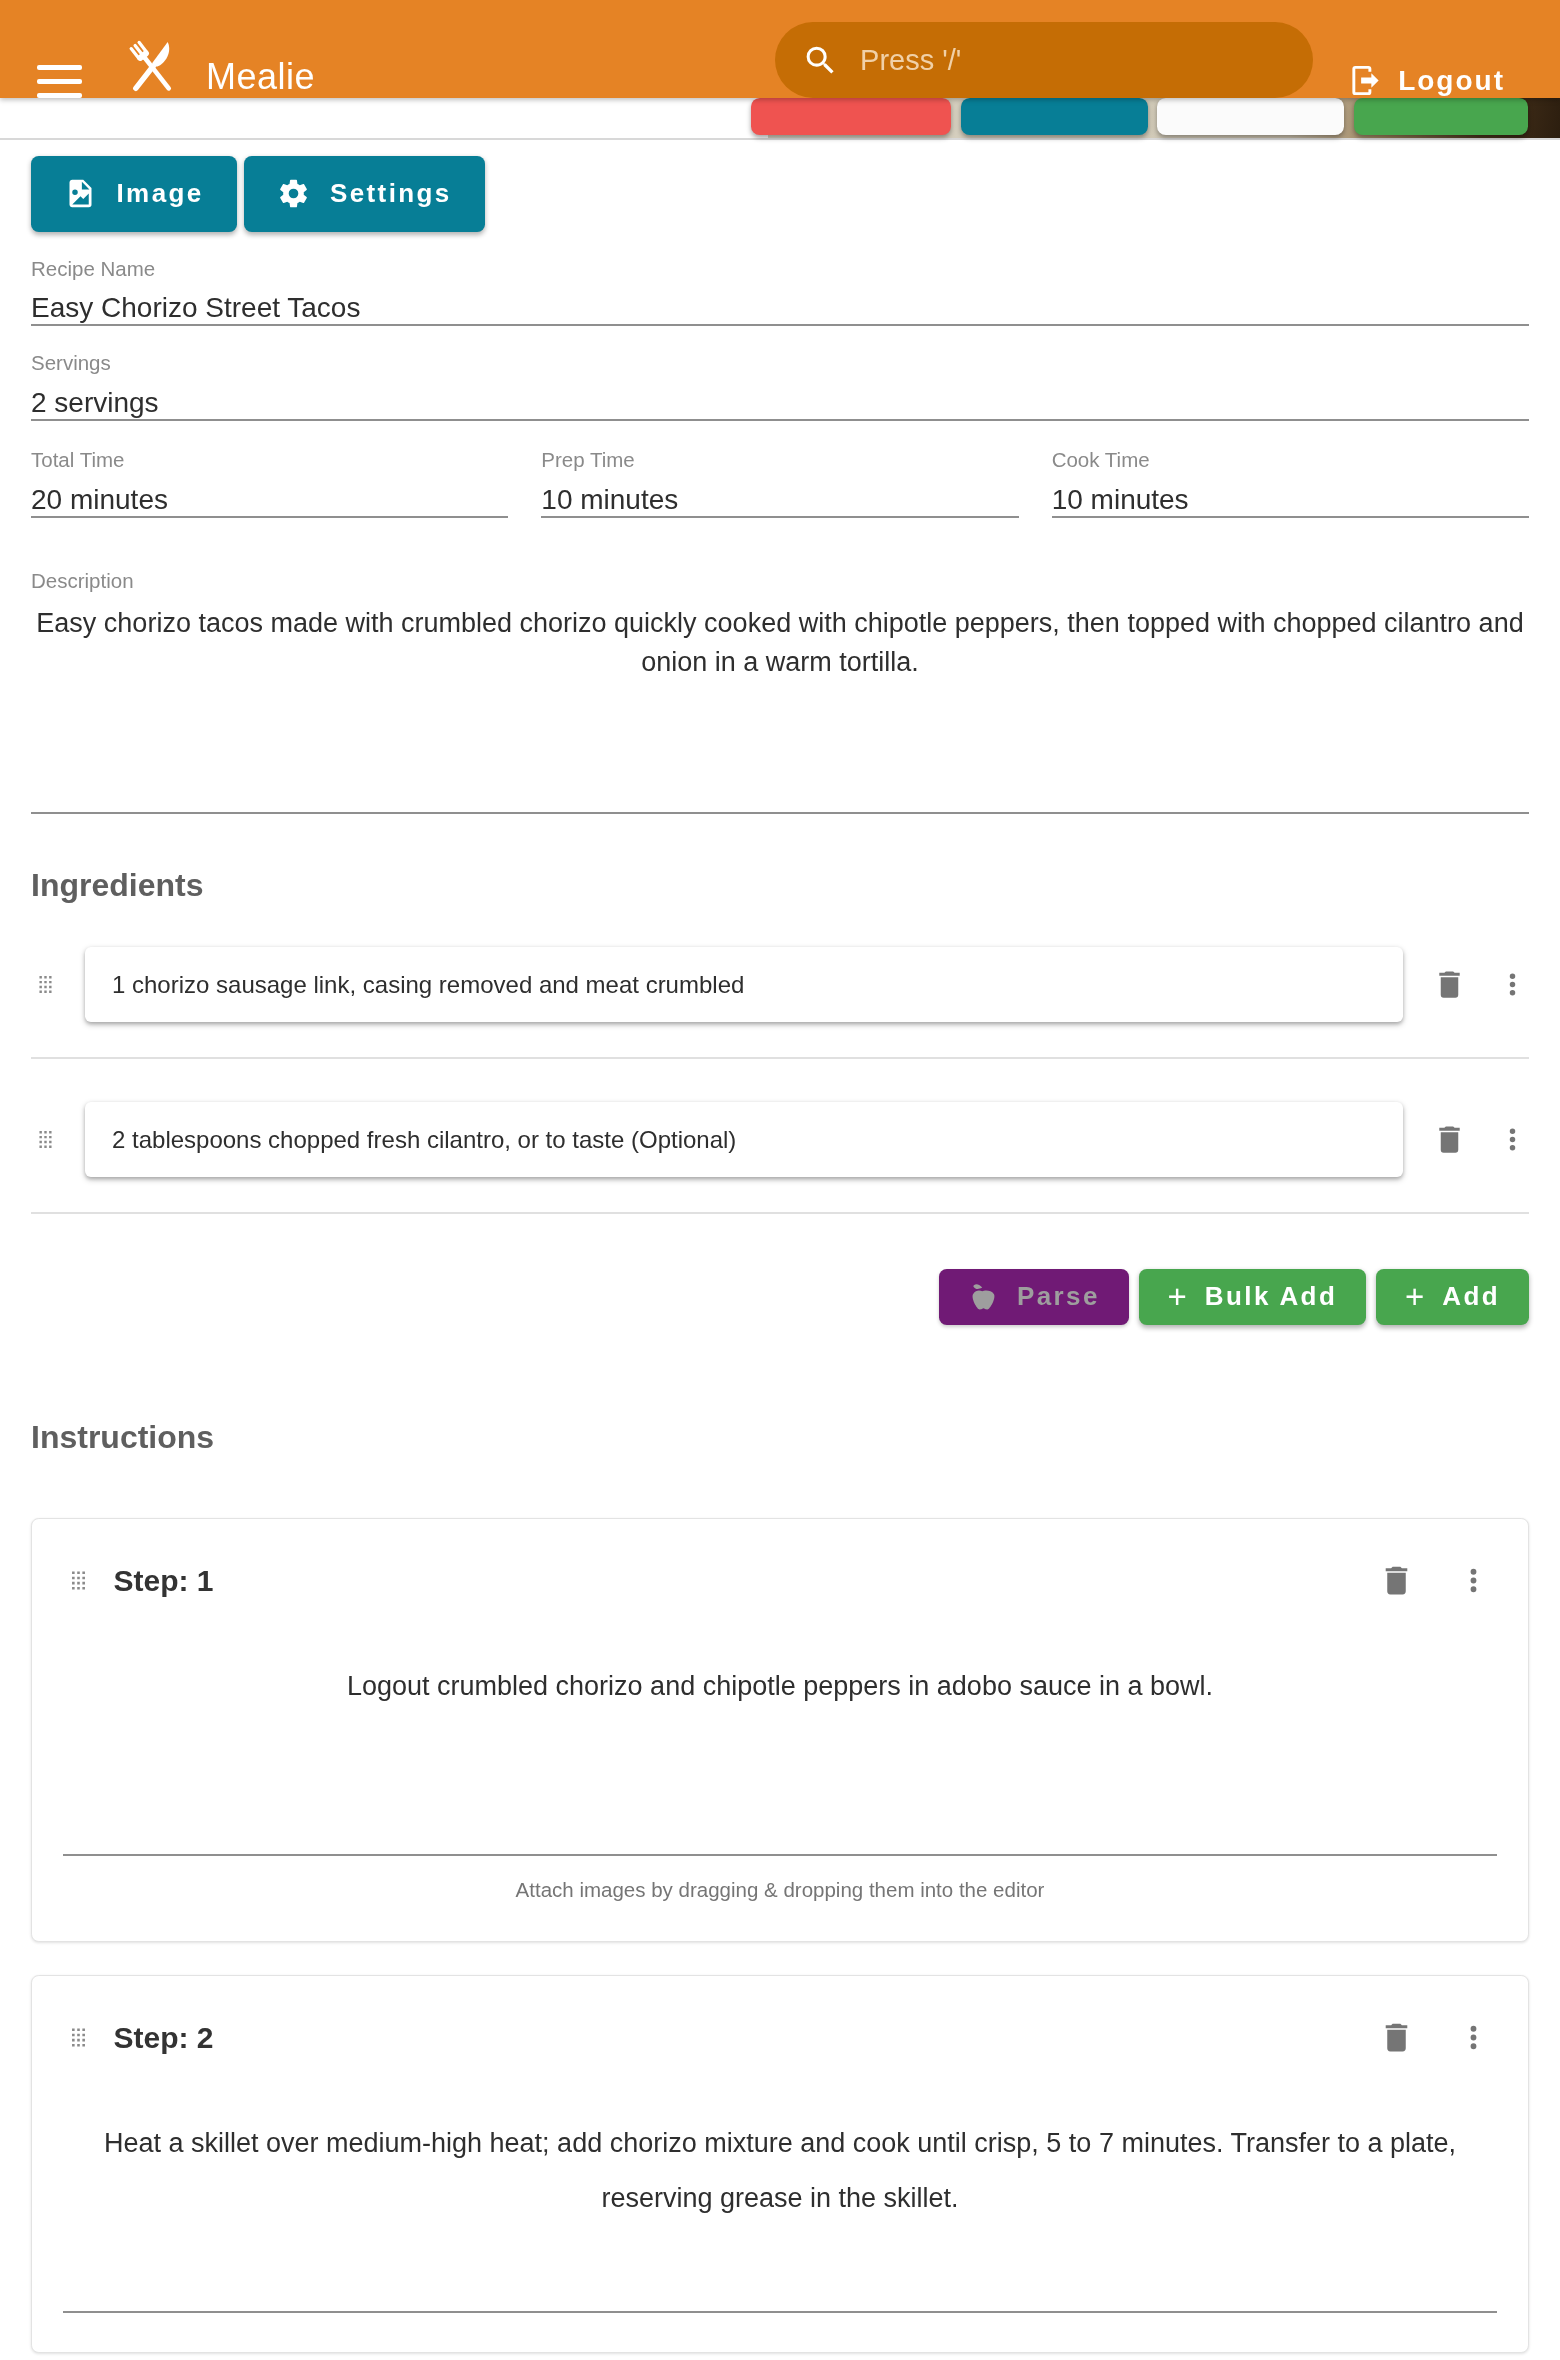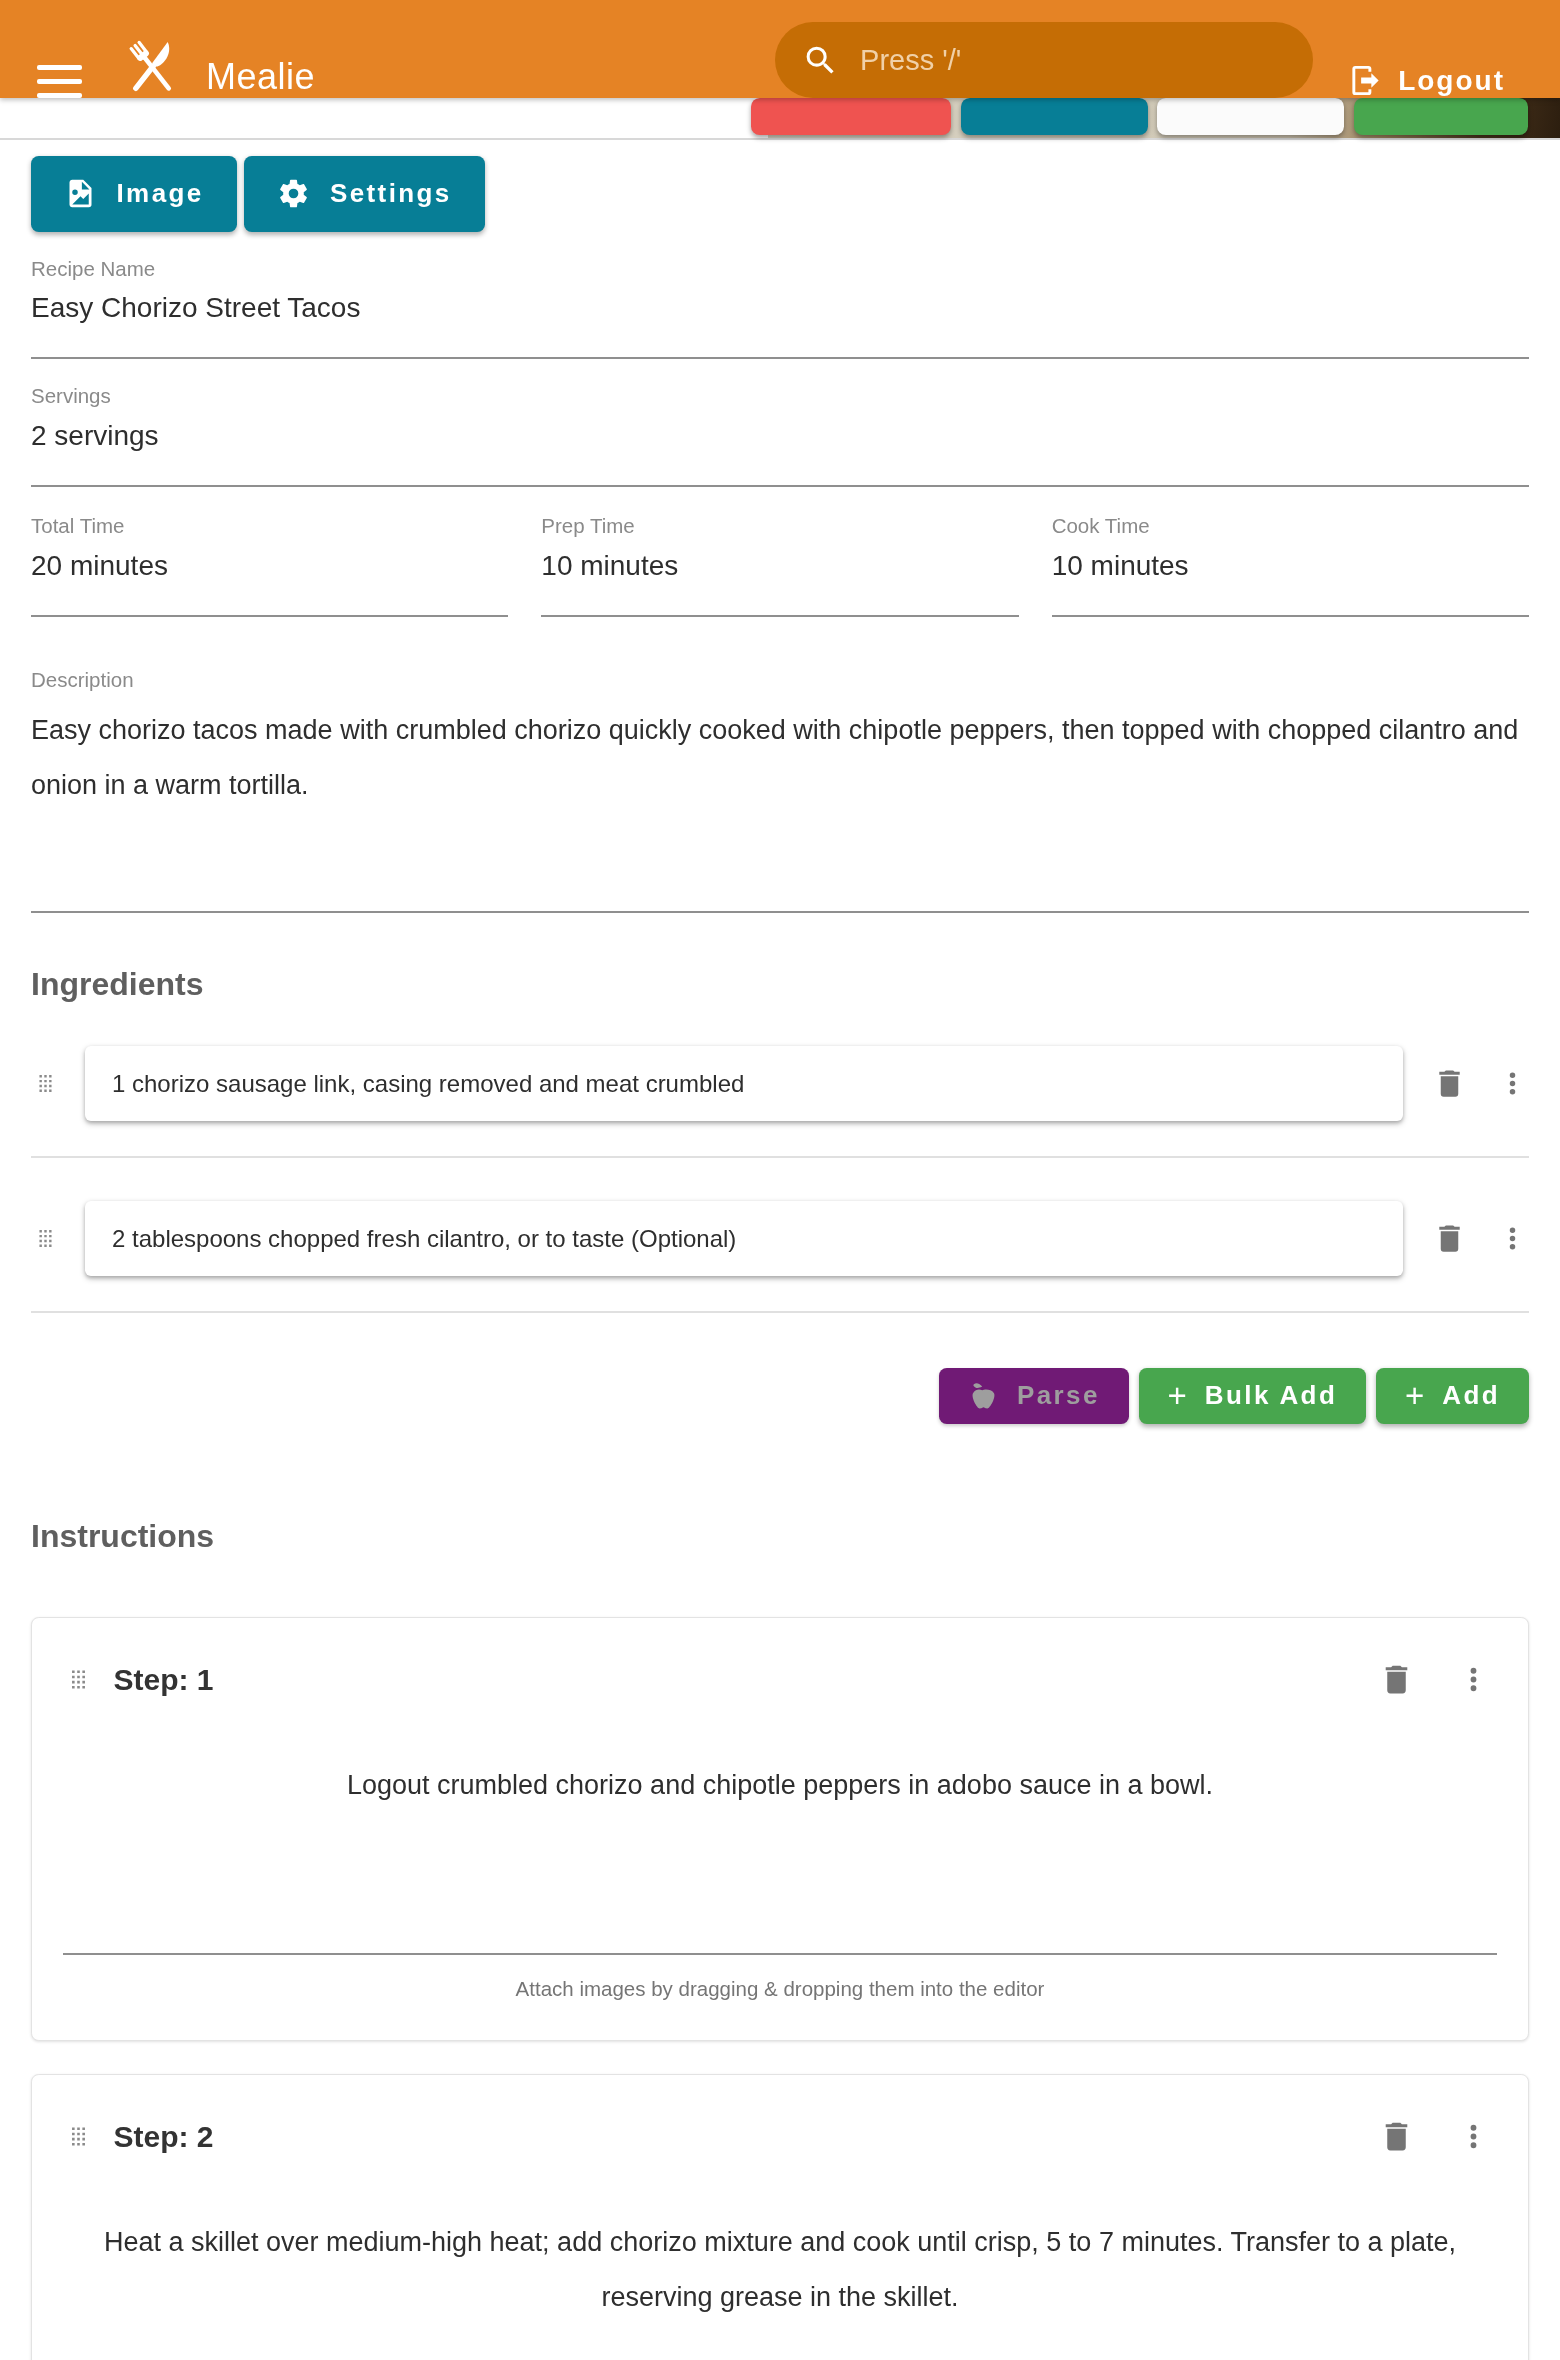--- a/index.html
+++ b/index.html
@@ -39,26 +39,26 @@
   .content { padding:7.8px 31px 0 31px; }
 
   .top-actions { display:flex; gap:7.8px; margin-top:7.8px; }
   .btn { display:inline-flex; align-items:center; justify-content:center; border:none; cursor:pointer;
          font-family:inherit; font-weight:700; letter-spacing:2.4px; border-radius:7.8px;
          box-shadow:0 2.9px 4.9px rgba(0,0,0,.3); }
   .btn.teal { background:#077E96; color:#fff; height:76px; font-size:26px; padding:0 33px; gap:19.5px; }
 
   .field { margin-top:25px; }
   .field .f-label { font-size:20.5px; color:#8a8a8a; }
-  .field .f-value { font-size:28px; color:#2e2e2e; margin-top:11.7px; padding-bottom:33px;
+  .field .f-value { font-size:28px; color:#2e2e2e; margin-top:11.7px; padding-bottom:0;
                     border-bottom:2px solid #8f8f8f; cursor:text; }
   .time-row { display:flex; gap:33px; margin-top:27px; }
   .time-row .field { flex:1; margin-top:0; }
   .field.description { margin-top:51px; }
-  .field.description .f-value { min-height:210px; line-height:55px; font-size:27px; }
+  .field.description .f-value { min-height:210px; line-height:39px; font-size:27px;text-align:center; }
 
   .section-heading { font-size:32px; font-weight:700; color:#5f5f5f; }
   .ingredients-heading { margin-top:53px; }
   .instructions-heading { margin-top:94px; }
 
   .ing-row { display:flex; align-items:center; margin-top:43px; }
   .drag-handle { width:29px; height:43px; color:#8a8a8a; cursor:grab; flex:0 0 auto; }
   .ing-card { flex:1; margin-left:25px; background:#fff; border-radius:5.9px;
               box-shadow:0 2px 3.9px rgba(0,0,0,.22), 0 2.9px 5.9px rgba(0,0,0,.18);
               padding:23.4px 27px; font-size:24px; color:#2e2e2e; cursor:text; }

